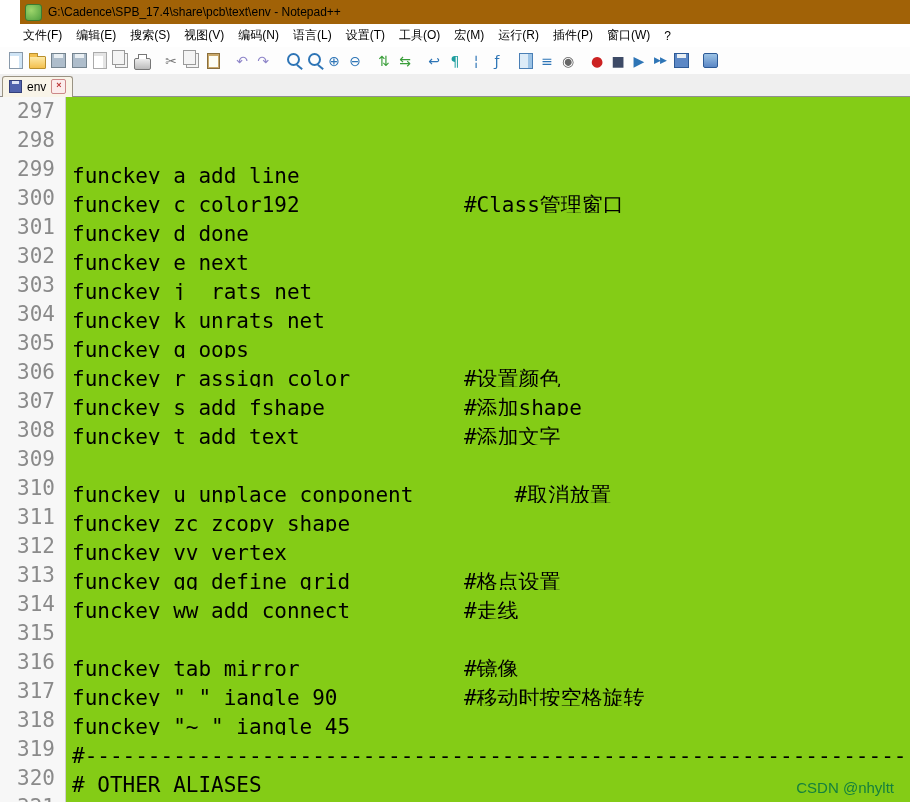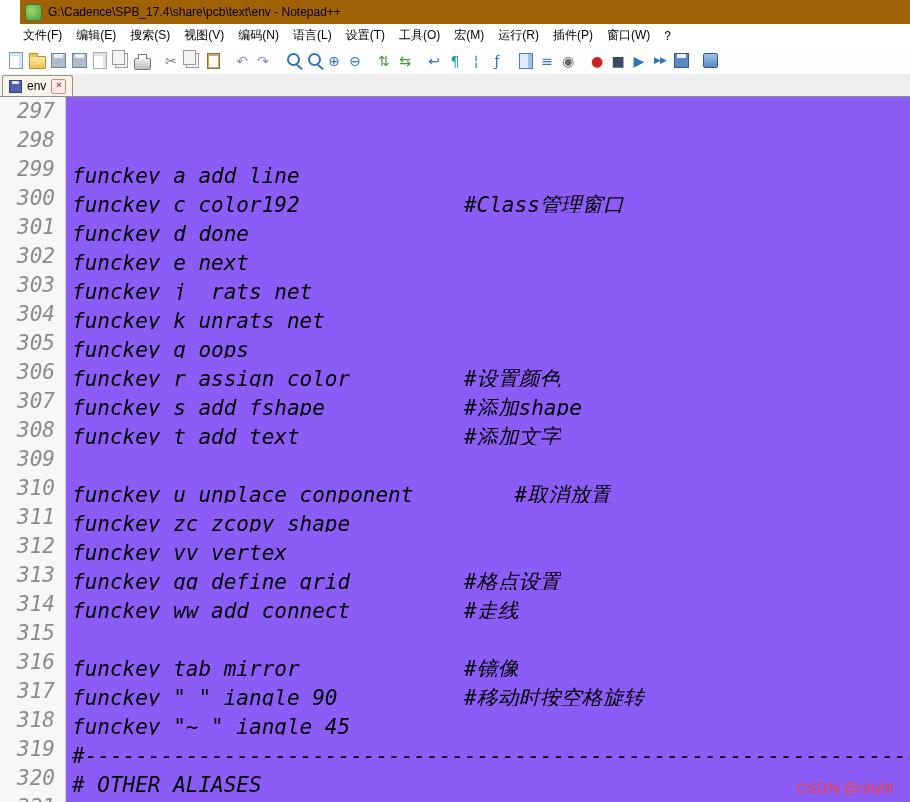--- a/index.html
+++ b/index.html
@@ -49,40 +49,40 @@
           margin:-3px -3px 0 0;}
   .i-ring:after{content:"";position:absolute;width:7px;height:2px;background:#2e75b6;
           right:-5px;bottom:-4px;transform:rotate(40deg);}
   .i-map{width:12px;height:14px;border:1px solid #4a7fb5;
          background:linear-gradient(90deg,#dcebf7 8px,#9cc3e5 8px);}
   .i-bluebox{width:13px;height:13px;background:linear-gradient(#9cc3e5,#5b87c5);
          border:1px solid #2d5a96;border-radius:2px;}
 
   
   .tabbar{height:22px;background:#efefef;border-bottom:1px solid #8f8f8f;
-          display:flex;align-items:flex-start;padding-left:2px;}
+          display:flex;align-items:center;padding-left:2px;}
   .tab{display:inline-flex;align-items:center;gap:5px;height:21px;box-sizing:border-box;
        padding:0 6px;background:#f8f4e8;border:1px solid #9a9383;border-bottom:none;
        font-size:12px;position:relative;top:1px;border-radius:3px 3px 0 0;}
   .tab-floppy{width:11px;height:11px;background:#5163ad;border:1px solid #333f7a;position:relative;flex:none;}
   .tab-floppy:before{content:"";position:absolute;left:2px;top:0;right:2px;height:3px;background:#dfe4f5;}
   .tab-close{width:13px;height:13px;flex:none;border:1px solid #c88;background:#fbecec;
        color:#b33;font-size:9px;line-height:11px;text-align:center;border-radius:2px;
        font-weight:bold;cursor:default;}
 
   
-  .editor{position:absolute;top:97px;left:0;right:0;bottom:0;overflow:hidden;background:#8b5cf6;
-          font-family:"DejaVu Sans Mono","Liberation Mono",monospace;font-size:21px;font-style:italic;}
+  .editor{position:absolute;top:97px;left:0;right:0;bottom:0;overflow:hidden;background:#84cc16;
+          font-family:"DejaVu Sans Mono","Liberation Mono",monospace;font-size:21px;}
   .row{display:flex;height:29px;line-height:29px;}
   .ln{flex:0 0 66px;width:66px;box-sizing:border-box;background:#f7f7f7;color:#8a8a8a;
       text-align:right;padding-right:10px;border-right:1px solid #d0d0d0;user-select:none;}
   .code{padding-left:6px;white-space:pre;color:#000;overflow:hidden;margin-top:7px;}
 
   
-  .watermark{position:absolute;right:16px;bottom:6px;font-size:15px;color:#ef4444;
+  .watermark{position:absolute;right:16px;bottom:6px;font-size:15px;color:#15803d;
              font-family:"Liberation Sans",sans-serif;}
 </style>
 </head>
 <body>
 
 <div class="titlebar">
   <span class="npp-logo"></span>
   <span>G:\Cadence\SPB_17.4\share\pcb\text\env - Notepad++</span>
 </div>
 

